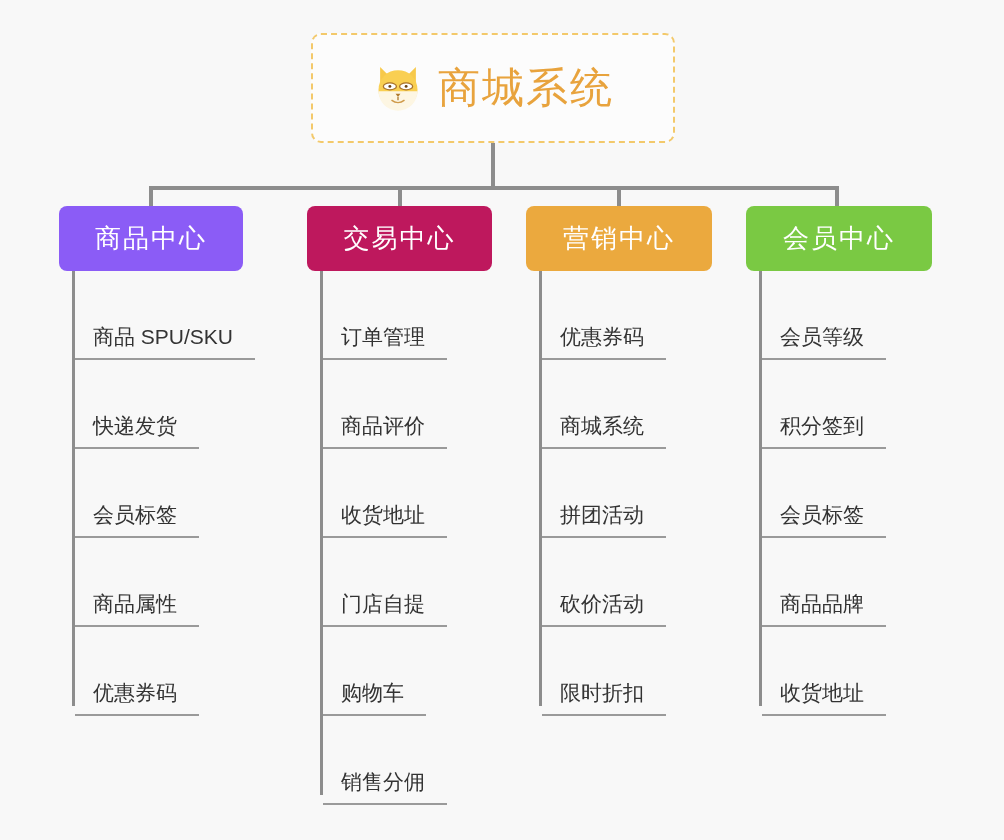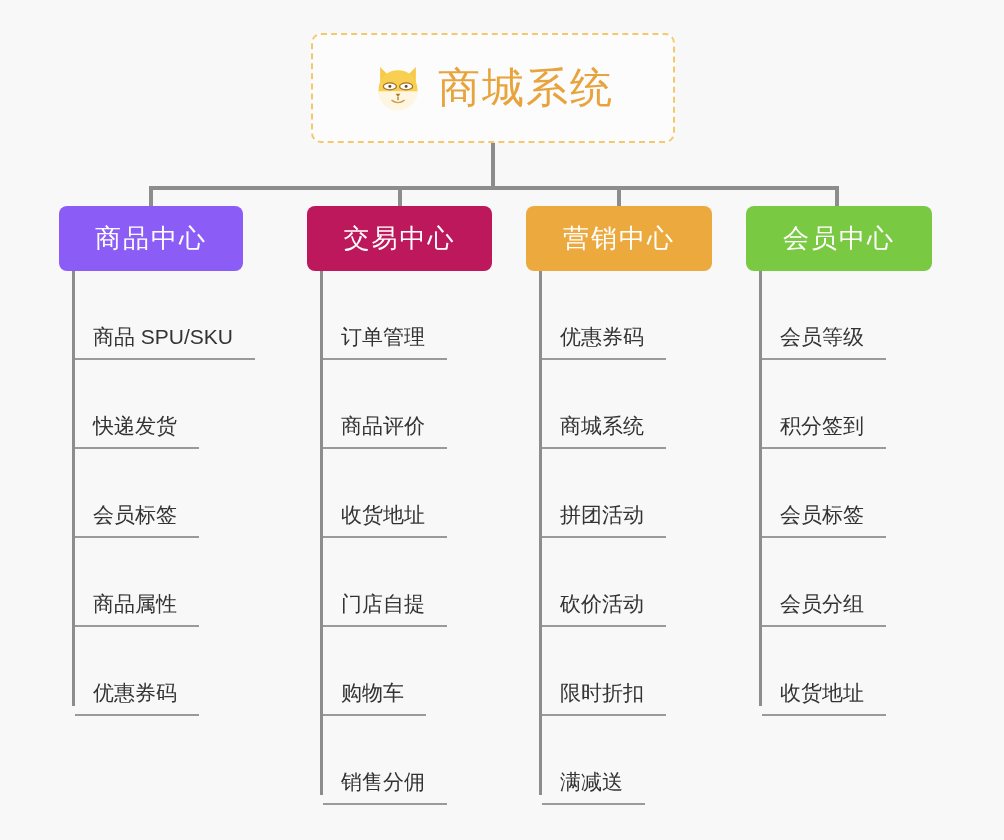--- a/index.html
+++ b/index.html
@@ -201,41 +201,38 @@
         </div>
       <div class="leaf">
           <span class="leaf-label">拼团活动</span>
         </div>
       <div class="leaf">
           <span class="leaf-label">砍价活动</span>
         </div>
       <div class="leaf">
           <span class="leaf-label">限时折扣</span>
         </div>
-      <div class="leaf">
-          <span class="leaf-label">满减送</span>
-        </div>
     </div>
   </div>
 
   <div class="column" id="col-3">
     <div class="cat-header" style="background: rgb(122, 201, 67);">会员中心</div>
     <div class="branch">
       <div class="branch-spine" style="background: rgb(141, 141, 141);"></div>
       <div class="leaf">
           <span class="leaf-label">会员等级</span>
         </div>
       <div class="leaf">
           <span class="leaf-label">积分签到</span>
         </div>
       <div class="leaf">
           <span class="leaf-label">会员标签</span>
         </div>
       <div class="leaf">
-          <span class="leaf-label">会员分组</span>
+          <span class="leaf-label">商品品牌</span>
         </div>
       <div class="leaf">
           <span class="leaf-label">收货地址</span>
         </div>
     </div>
   </div>
 
 </div>
 
 </body></html>

